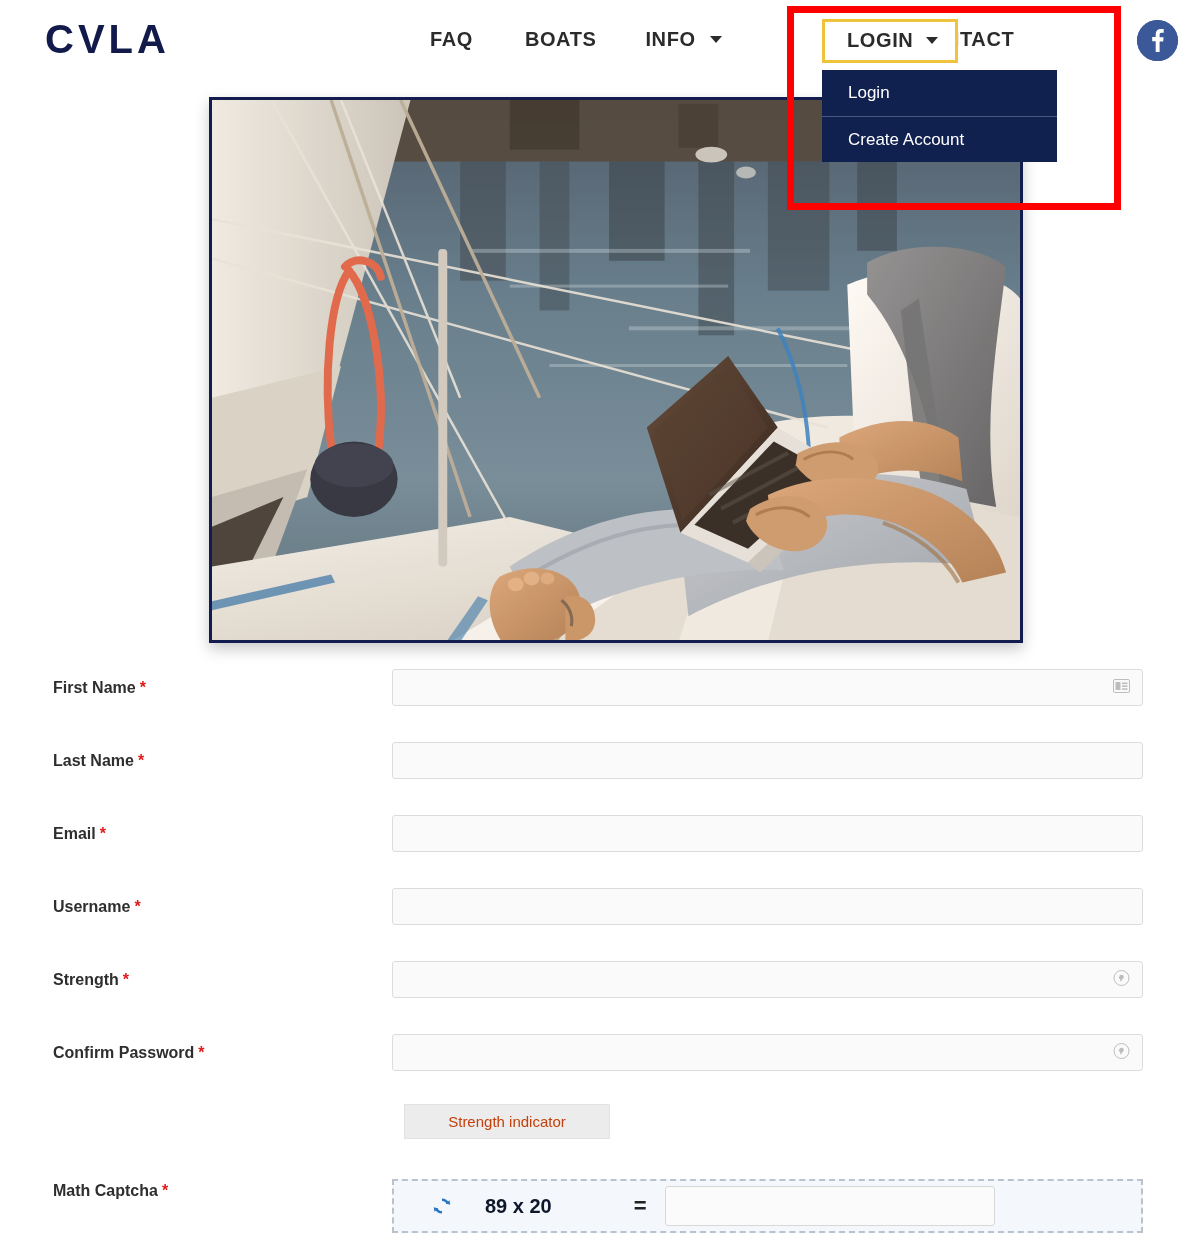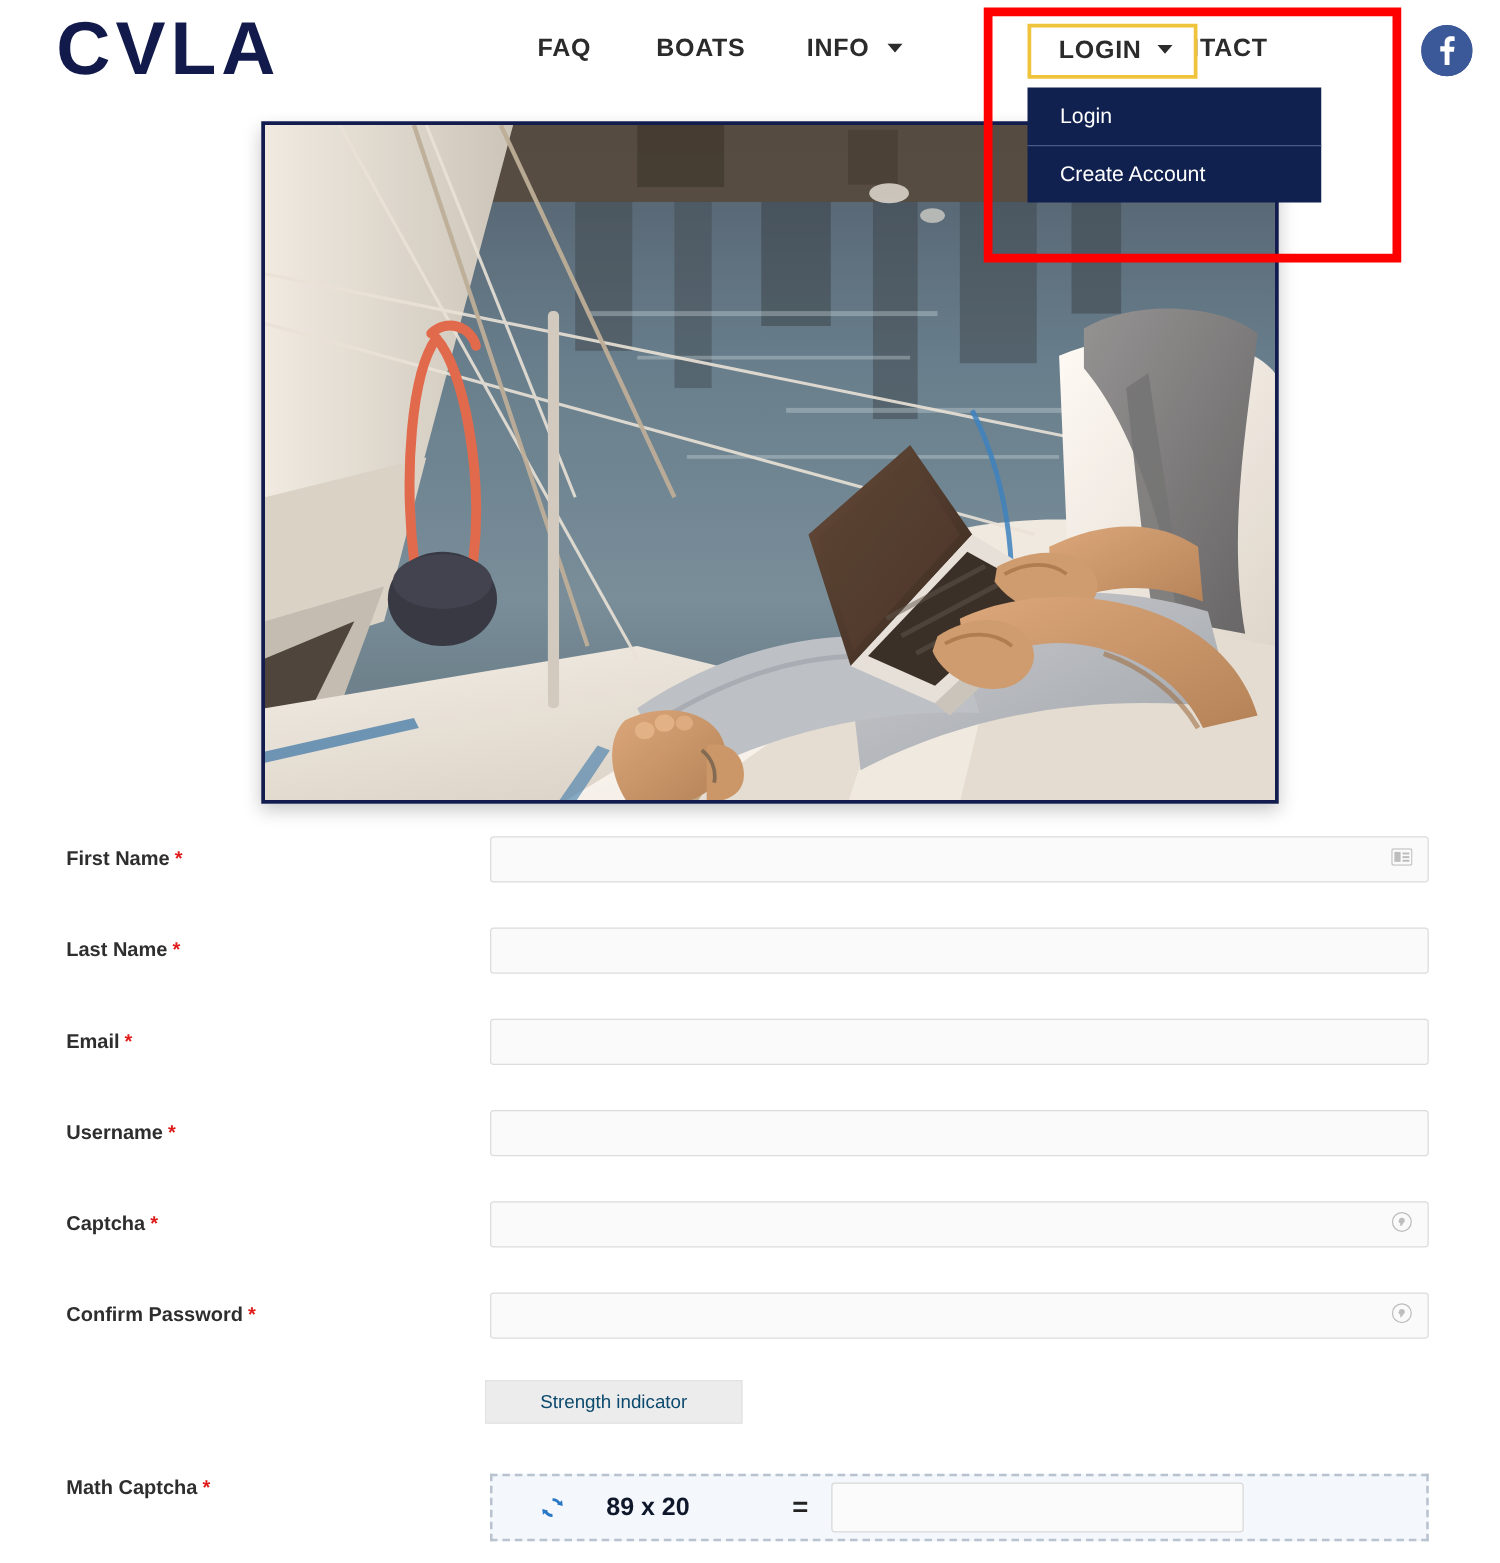--- a/index.html
+++ b/index.html
@@ -18,21 +18,21 @@
   .site-header {
     position: absolute;
     top: 0; left: 0;
     width: 1200px; height: 82px;
     background: #ffffff;
     z-index: 30;
   }
   .logo {
     position: absolute;
     left: 45px; top: 5px;
-    font-size: 60px;
+    font-size: 40px;
     font-weight: 700;
     letter-spacing: 4px;
     color: #111a4a;
     line-height: 68px;
     font-family: "Liberation Sans", sans-serif;
   }
   .nav {
     position: absolute;
     left: 430px; top: 22px;
     display: flex;
@@ -166,28 +166,28 @@
     position: absolute;
     right: 12px; top: 50%;
     transform: translateY(-50%);
     opacity: 0.55;
   }
 
   
   .strength-row { position: relative; height: 62px; }
   .strength {
     position: absolute;
-    left: 388px; top: 6px;
+    left: 404px; top: 6px;
     width: 206px; height: 35px;
     background: #ececec;
     border: 1px solid #e2e2e2;
     line-height: 33px;
     text-align: center;
     font-size: 15px;
-    color: #0c4a6e;
+    color: #c2410c;
   }
 
   
   .captcha-row { position: relative; height: 90px; }
   .captcha-label {
     position: absolute;
     left: 53px; top: 22px;
     font-size: 16px;
     font-weight: 700;
     color: #2e2e2e;
@@ -450,21 +450,21 @@
 
   <div class="form-row">
     <div class="form-label">
       <span>Username</span><span class="req">*</span>
     </div>
     <div class="field"></div>
   </div>
 
   <div class="form-row">
     <div class="form-label">
-      <span>Captcha</span><span class="req">*</span>
+      <span>Strength</span><span class="req">*</span>
     </div>
     <div class="field">
       <span class="field-icon">
         <svg width="17" height="17" viewBox="0 0 17 17">
           <circle cx="8.5" cy="8.5" r="7.5" fill="none" stroke="#8c8c8c"></circle>
           <path d="M6.2 7.6a2.3 2.3 0 114.6 0c0 1-.6 1.7-1.5 2v1.1h-1v1.1h-1.1v-2.2c-.9-.3-1.5-1-1.5-2z" fill="#8c8c8c"></path>
         </svg>
       </span>
     </div>
   </div>

